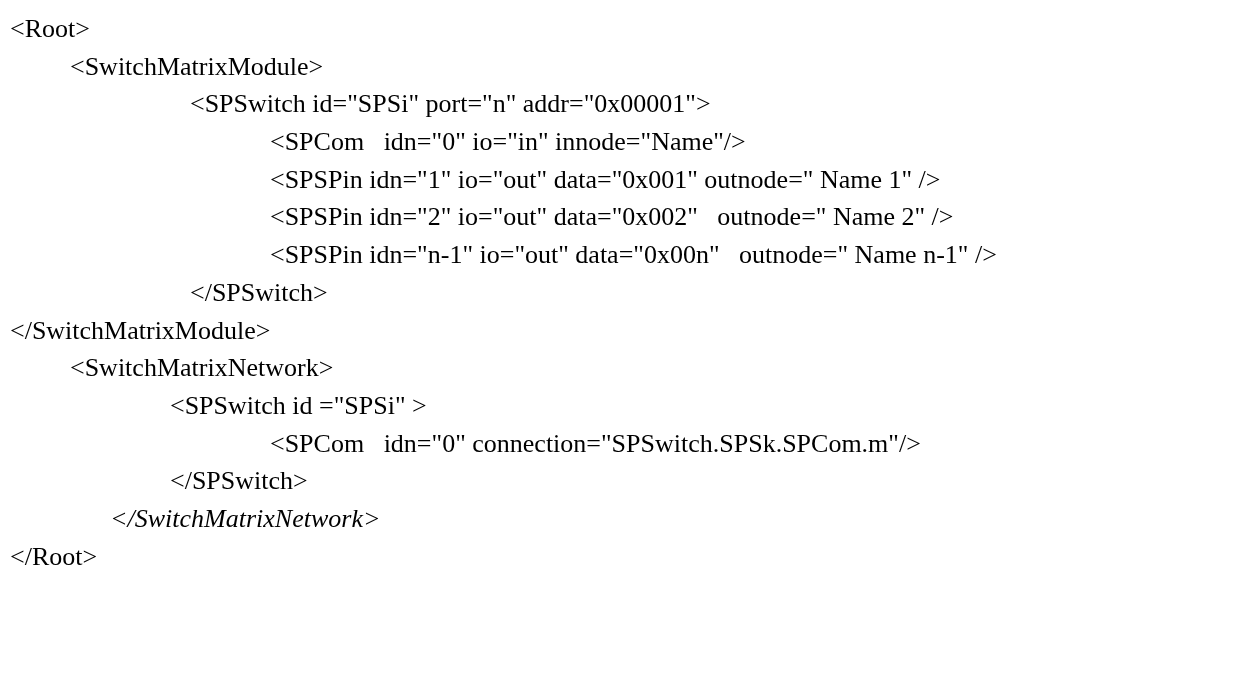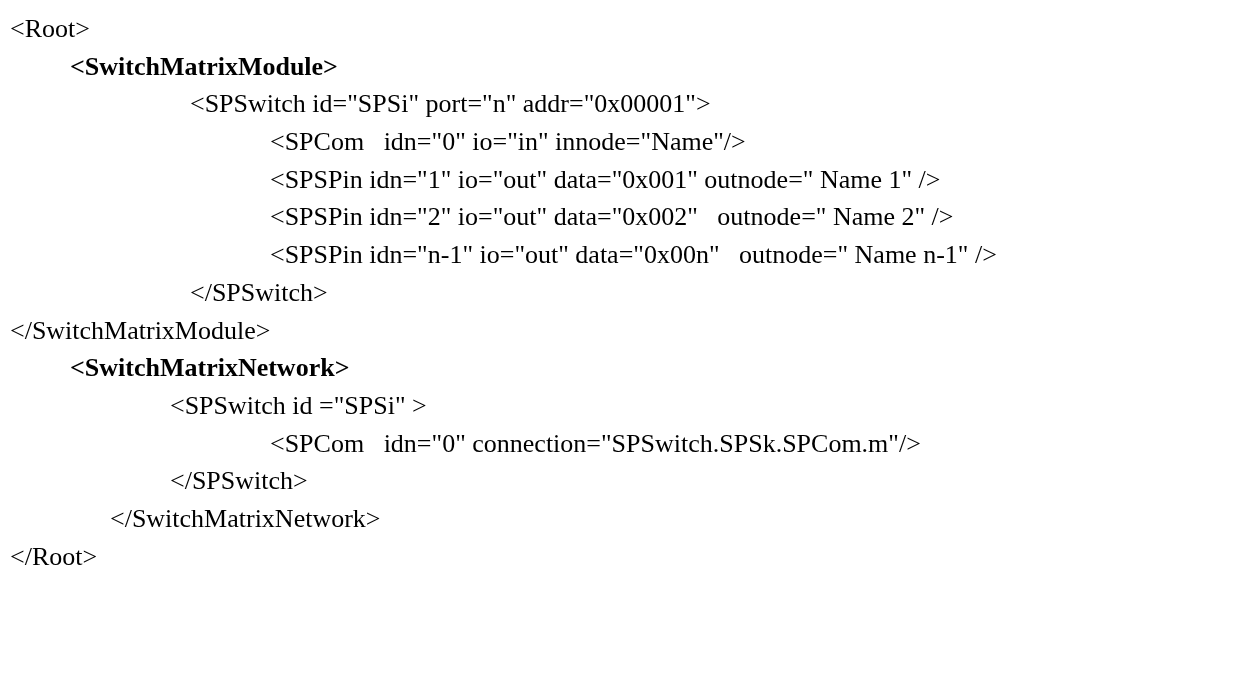--- a/index.html
+++ b/index.html
@@ -8,24 +8,24 @@
       background: #ffffff;
       font-family: "Times New Roman", Times, serif;
       font-size: 26px;
       color: #000000;
       line-height: 1.45;
       white-space: nowrap;
     }
     .line {
       display: block;
     }
-    .i1 { padding-left: 60px; font-weight: bold; }
+    .i1 { padding-left: 60px; }
     .i2 { padding-left: 180px; }
     .i3 { padding-left: 260px; }
-    .i1b { padding-left: 100px; }
+    .i1b { padding-left: 100px; font-style: italic; }
     .i2b { padding-left: 160px; }
   </style>
 </head>
 <body>
 
 <span class="line">&lt;Root&gt;</span>
 <span class="line i1">&lt;SwitchMatrixModule&gt;</span>
 <span class="line i2">&lt;SPSwitch id="SPSi" port="n" addr="0x00001"&gt;</span>
 <span class="line i3">&lt;SPCom&nbsp;&nbsp; idn="0" io="in" innode="Name"/&gt;</span>
 <span class="line i3">&lt;SPSPin idn="1" io="out" data="0x001" outnode=" Name 1" /&gt;</span>

